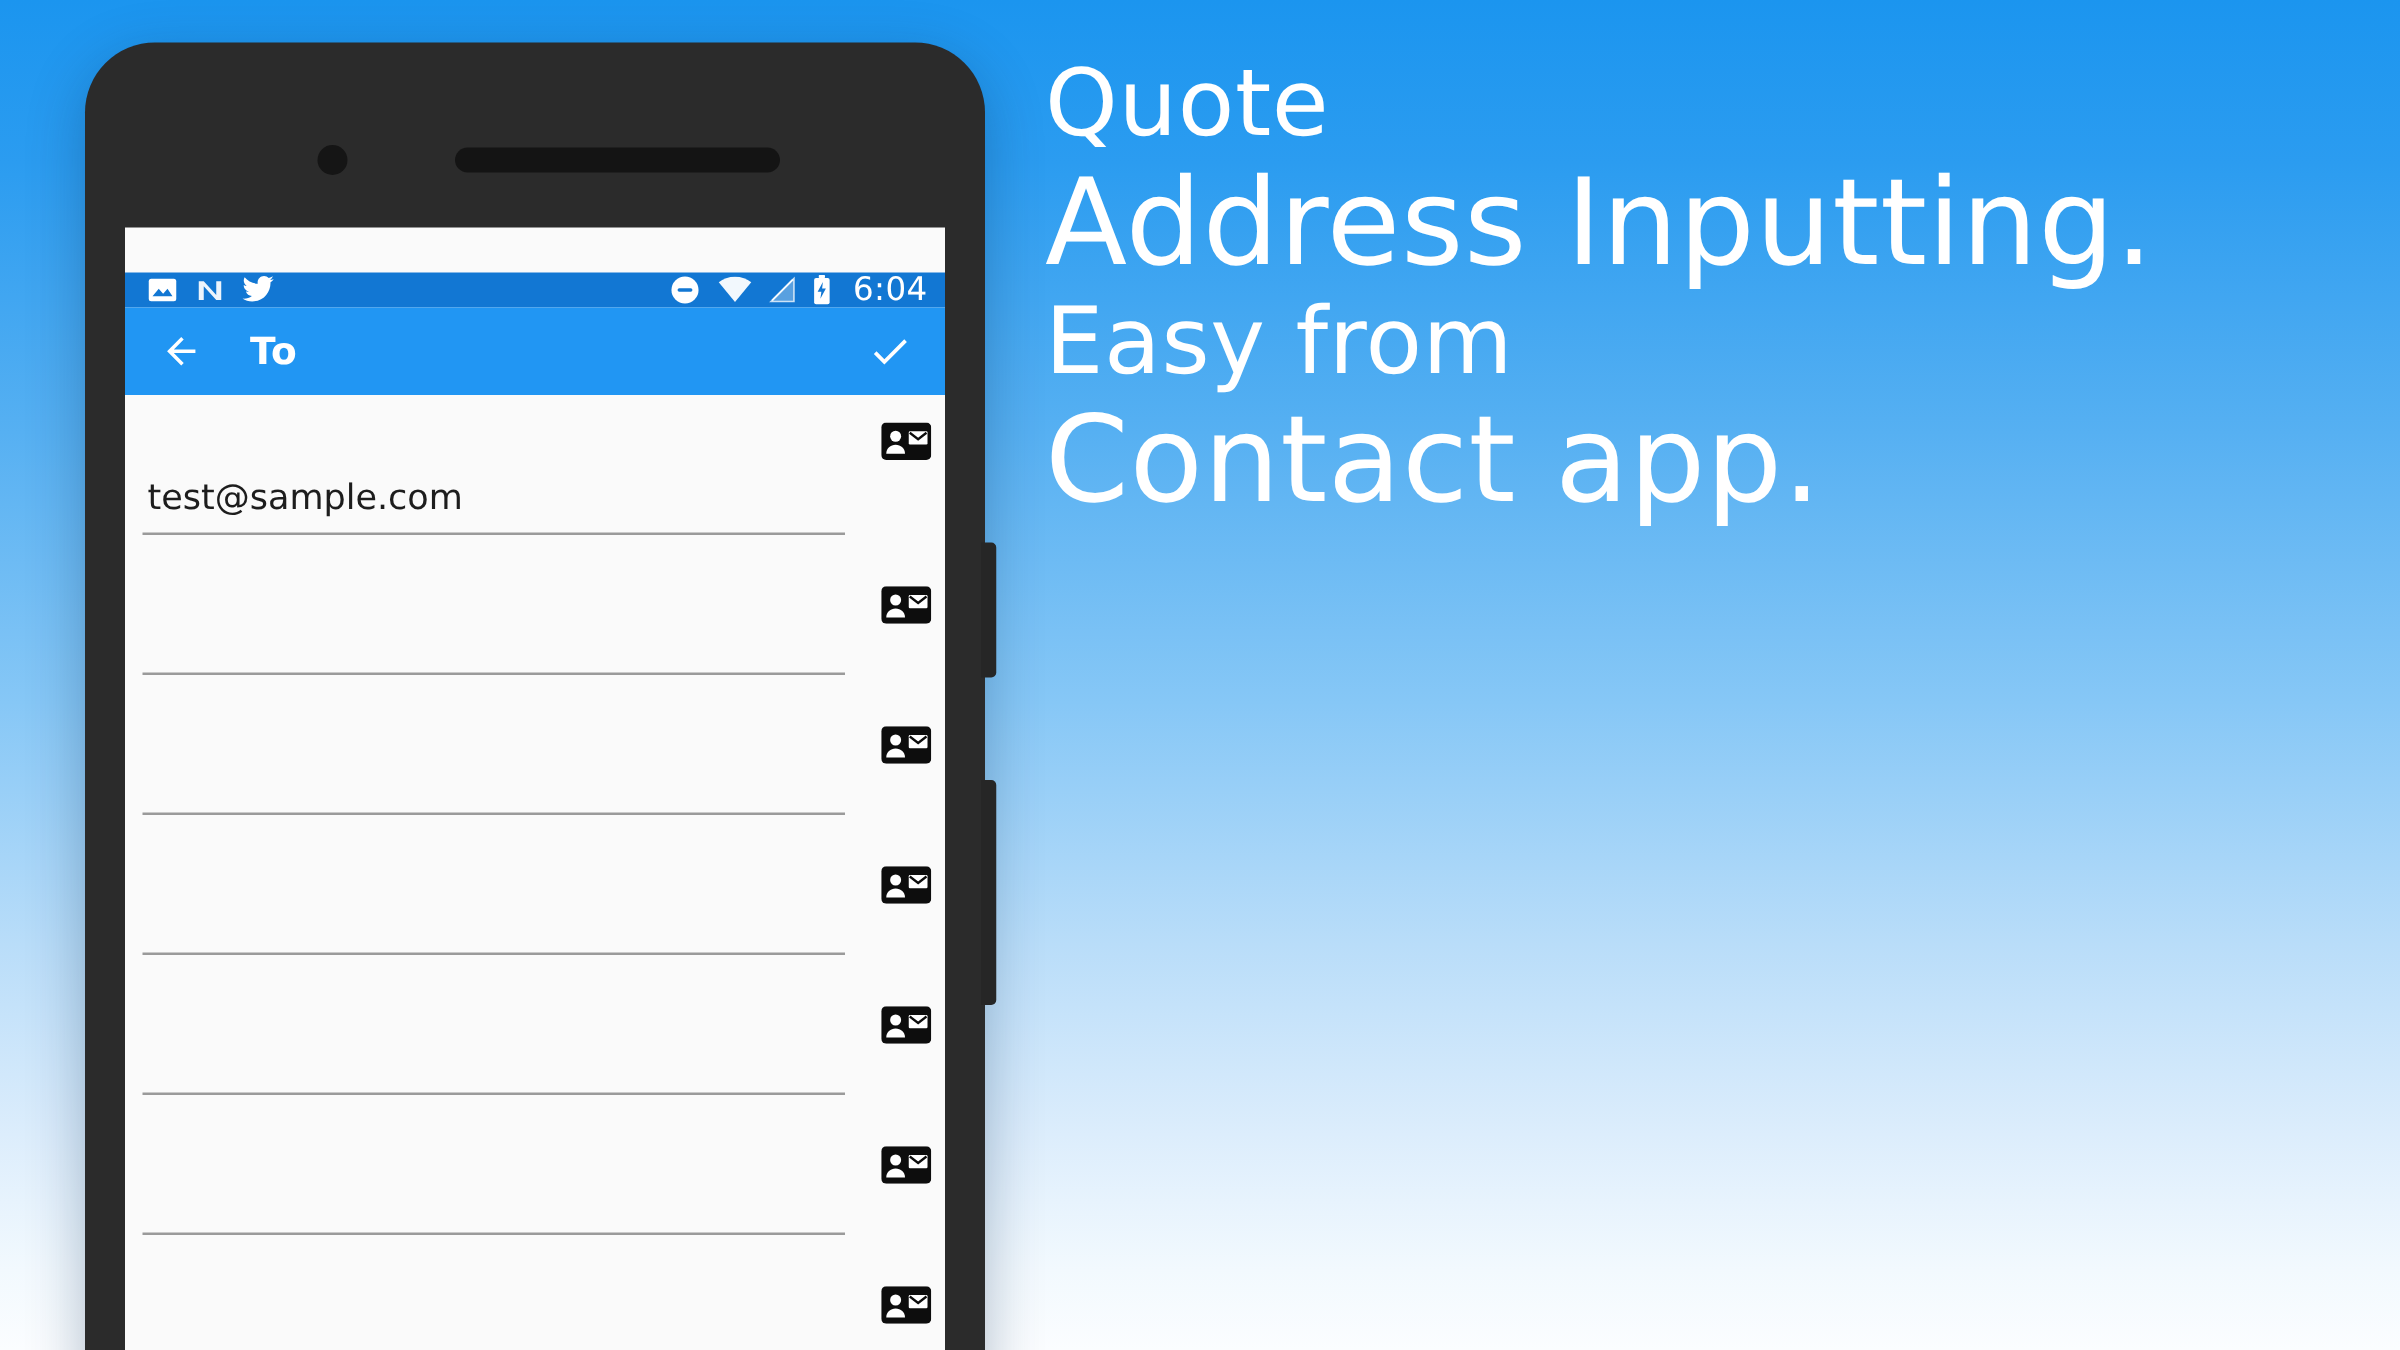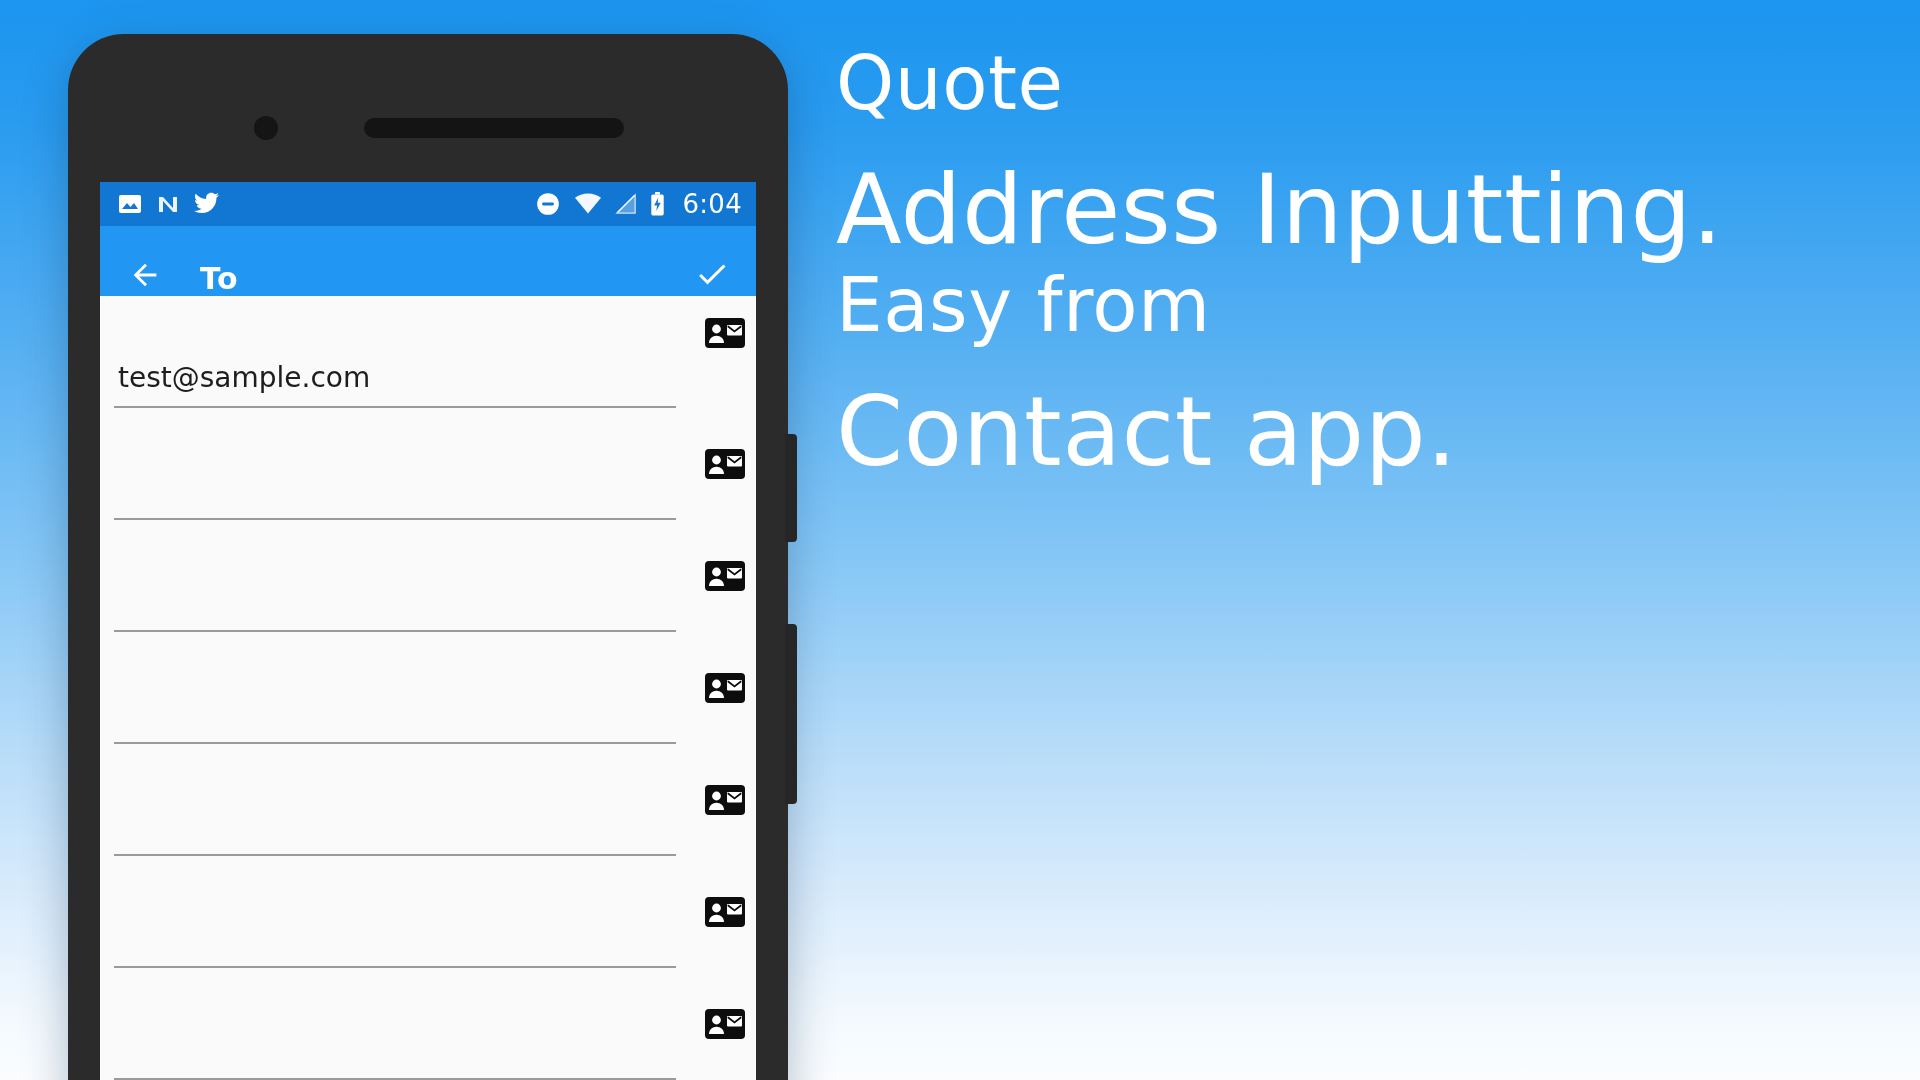--- a/index.html
+++ b/index.html
@@ -24,21 +24,21 @@
   
   #promo {
     position:absolute; left:836px; top:42px; width:1020px;
     color:#ffffff;
     font-family:"DejaVu Sans", sans-serif;
     font-weight:400;
     letter-spacing:0.5px;
   }
   .promo-line { display:block; white-space:nowrap; line-height:1.12; }
   .promo-sm { font-size:74px; }
-  .promo-lg { font-size:96px;margin-top:32px; }
+  .promo-lg { font-size:96px; }
 
   
   #phone {
     position:absolute; left:68px; top:34px;
     width:720px; height:1120px;
     background:#2b2b2b;
     border-radius:56px 56px 40px 40px;
     box-shadow:0 14px 46px rgba(0,40,80,.30);
   }
   #phone-bezel-top { position:absolute; left:0; top:0; width:100%; height:148px; }
@@ -59,33 +59,33 @@
 
   
   #screen {
     position:absolute; left:32px; top:148px;
     width:656px; height:972px;
     background:#fafafa; overflow:hidden;
   }
 
   
   #statusbar {
-    height:44px; background:#1277d3;
+    height:28px; background:#1277d3;
     display:flex; align-items:center;
-    padding:0 14px 0 18px; color:#fff;
+    padding:0 14px 0 18px; color:#fff;margin-top:36px;
   }
   #status-left  { display:flex; align-items:center; gap:14px; }
   #status-right { margin-left:auto; display:flex; align-items:center; gap:13px; }
   .sb-ico { display:block; }
   #clock { font-size:26px; font-weight:400; margin-left:4px; letter-spacing:.3px; }
 
   
   #appbar {
     height:70px; background:#2196f3;
-    display:flex; align-items:flex-end; padding:0 22px 0 24px;
+    display:flex; align-items:center; padding:0 22px 0 24px;
   }
   #back-btn { width:42px; height:42px; display:flex; align-items:center; justify-content:center; cursor:pointer; }
   #appbar-title {
     color:#fff; font-size:30px; font-weight:700; margin-left:34px;
     letter-spacing:.4px;
   }
   #confirm-btn { margin-left:auto; width:44px; height:44px; display:flex; align-items:center; justify-content:center; cursor:pointer; }
 
   
   #address-list { padding:0; }

